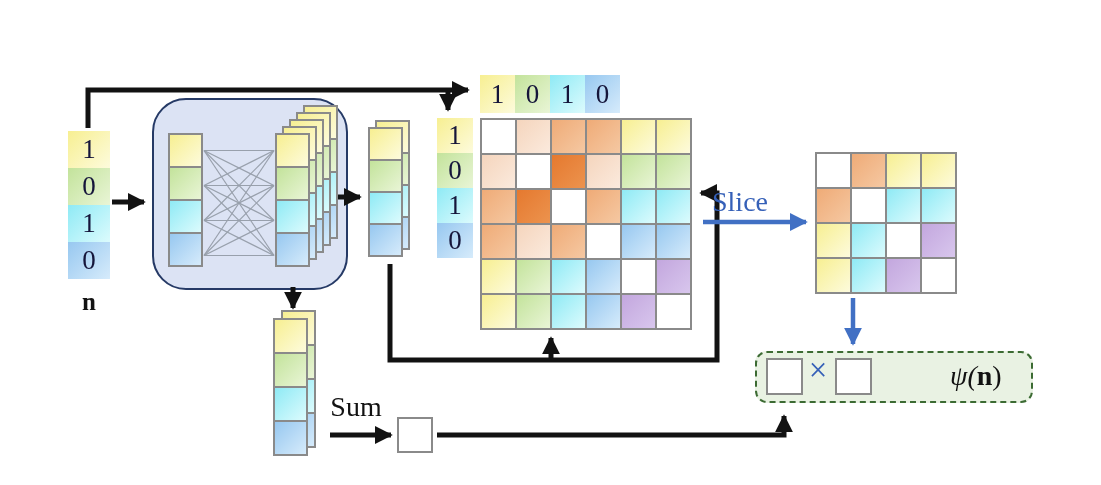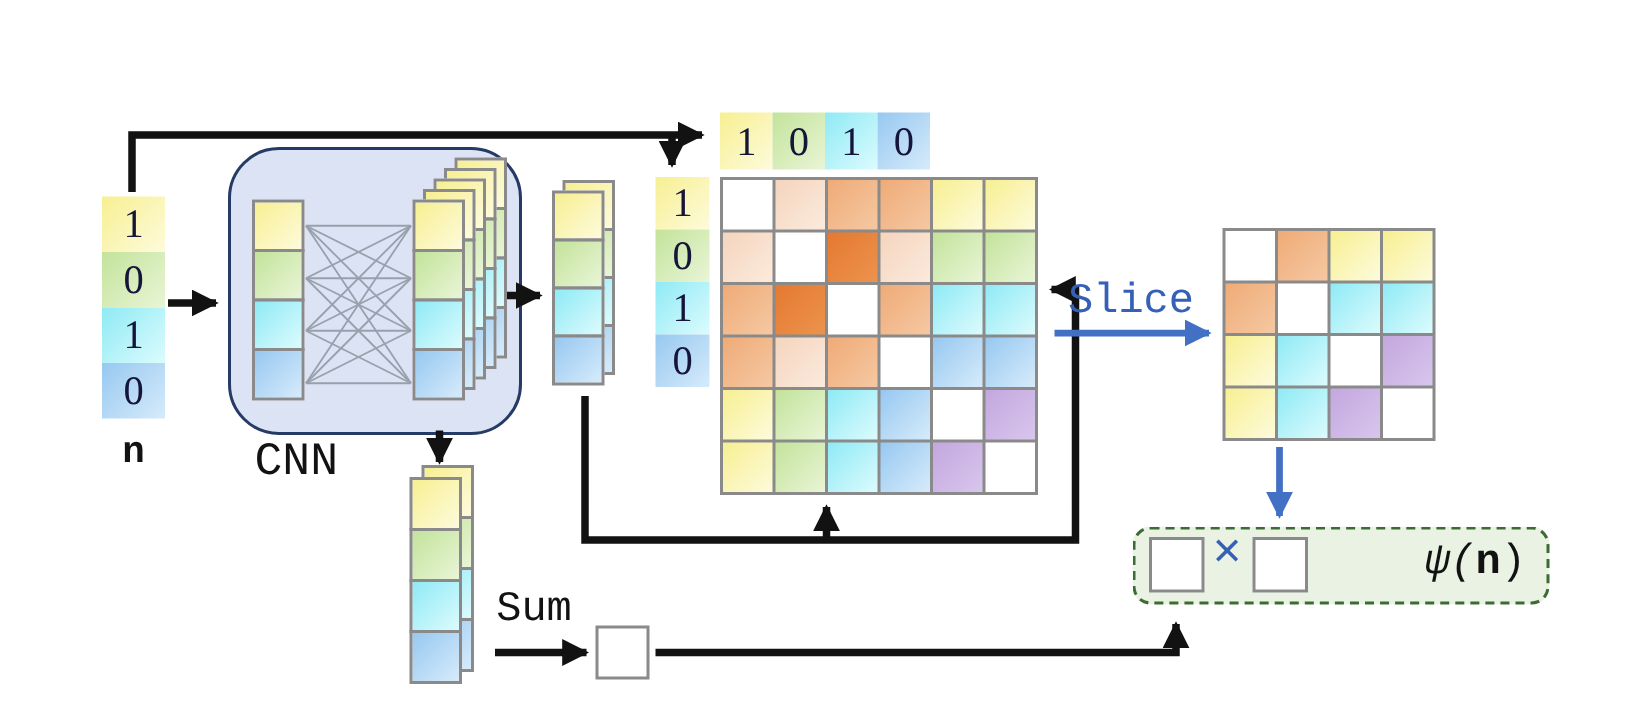--- a/index.html
+++ b/index.html
@@ -41,21 +41,21 @@
   .pf-box{
     position:absolute;left:755px;top:351px;width:278px;height:52px;box-sizing:border-box;
     background:var(--pfaffian-box-fill,#e9f2e3);border:2.5px dashed var(--pfaffian-box-border,#3c6b33);
     border-radius:12px;z-index:3;
   }
   .sq{
     position:absolute;width:36px;height:36px;background:#ffffff;box-sizing:border-box;
     border:2px solid var(--grid-line,#8a8a8a);z-index:4;
   }
   
-  .lbl{position:absolute;z-index:4;color:#121212;line-height:1.05;white-space:nowrap;font-family:Liberation Mono, monospace;}
+  .lbl{position:absolute;z-index:4;color:#121212;line-height:1.05;white-space:nowrap;}
   .center{text-align:center;}
   .blue-lbl{color:var(--text-blue,#3560b8);}
   .psi{font-size:28px;}
   .psi .it{font-style:italic;}
   .psi .bd{font-weight:bold;}
 </style>
 </head>
 <body>
 
 <div class="canvas">
@@ -147,21 +147,20 @@
         <div class="scell" style="background: linear-gradient(135deg, rgb(143, 234, 245), rgb(220, 251, 253));"></div>
         <div class="scell" style="background: linear-gradient(135deg, rgb(151, 200, 240), rgb(214, 235, 251));"></div>
       </div>
       <div class="stack-layer" style="left: calc(0 * var(--off)); top: calc(4 * var(--off)); z-index: 15;">
         <div class="scell" style="background: linear-gradient(135deg, rgb(247, 239, 146), rgb(253, 251, 220));"></div>
         <div class="scell" style="background: linear-gradient(135deg, rgb(195, 227, 155), rgb(233, 245, 214));"></div>
         <div class="scell" style="background: linear-gradient(135deg, rgb(143, 234, 245), rgb(220, 251, 253));"></div>
         <div class="scell" style="background: linear-gradient(135deg, rgb(151, 200, 240), rgb(214, 235, 251));"></div>
       </div>
     </div>
-  <div class="lbl center" style="left:150px;top:293px;width:95px;font-size:31px;">CNN</div>
 
   <div class="stack" style="left:368px;top:120px;--cw:35px;--ch:34px;--off:7px;">
       <div class="stack-layer" style="left: calc(1 * var(--off)); top: calc(0 * var(--off)); z-index: 11;">
         <div class="scell" style="background: linear-gradient(135deg, rgb(247, 239, 146), rgb(253, 251, 220));"></div>
         <div class="scell" style="background: linear-gradient(135deg, rgb(195, 227, 155), rgb(233, 245, 214));"></div>
         <div class="scell" style="background: linear-gradient(135deg, rgb(143, 234, 245), rgb(220, 251, 253));"></div>
         <div class="scell" style="background: linear-gradient(135deg, rgb(151, 200, 240), rgb(214, 235, 251));"></div>
       </div>
       <div class="stack-layer" style="left: calc(0 * var(--off)); top: calc(1 * var(--off)); z-index: 12;">
         <div class="scell" style="background: linear-gradient(135deg, rgb(247, 239, 146), rgb(253, 251, 220));"></div>

